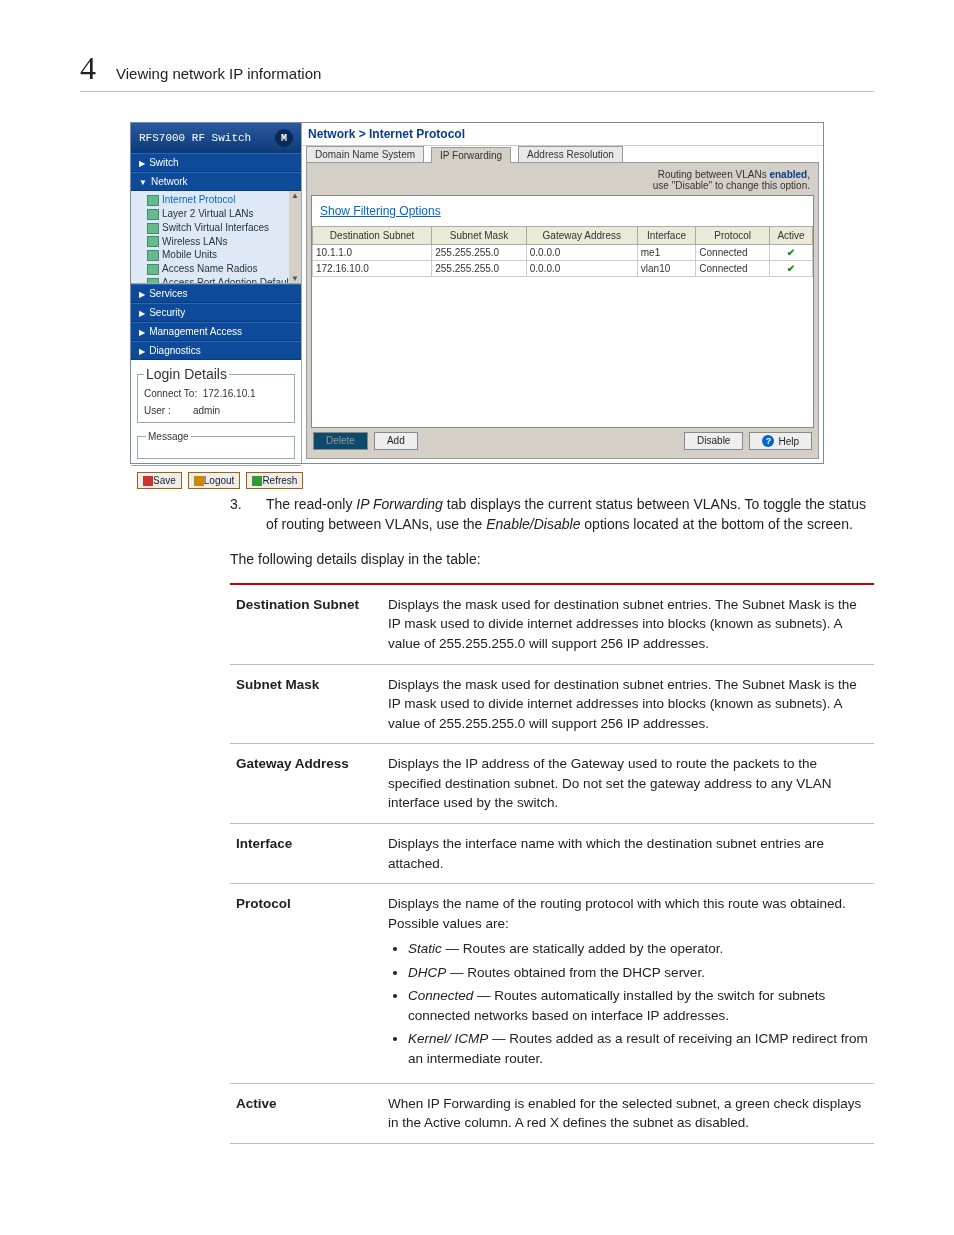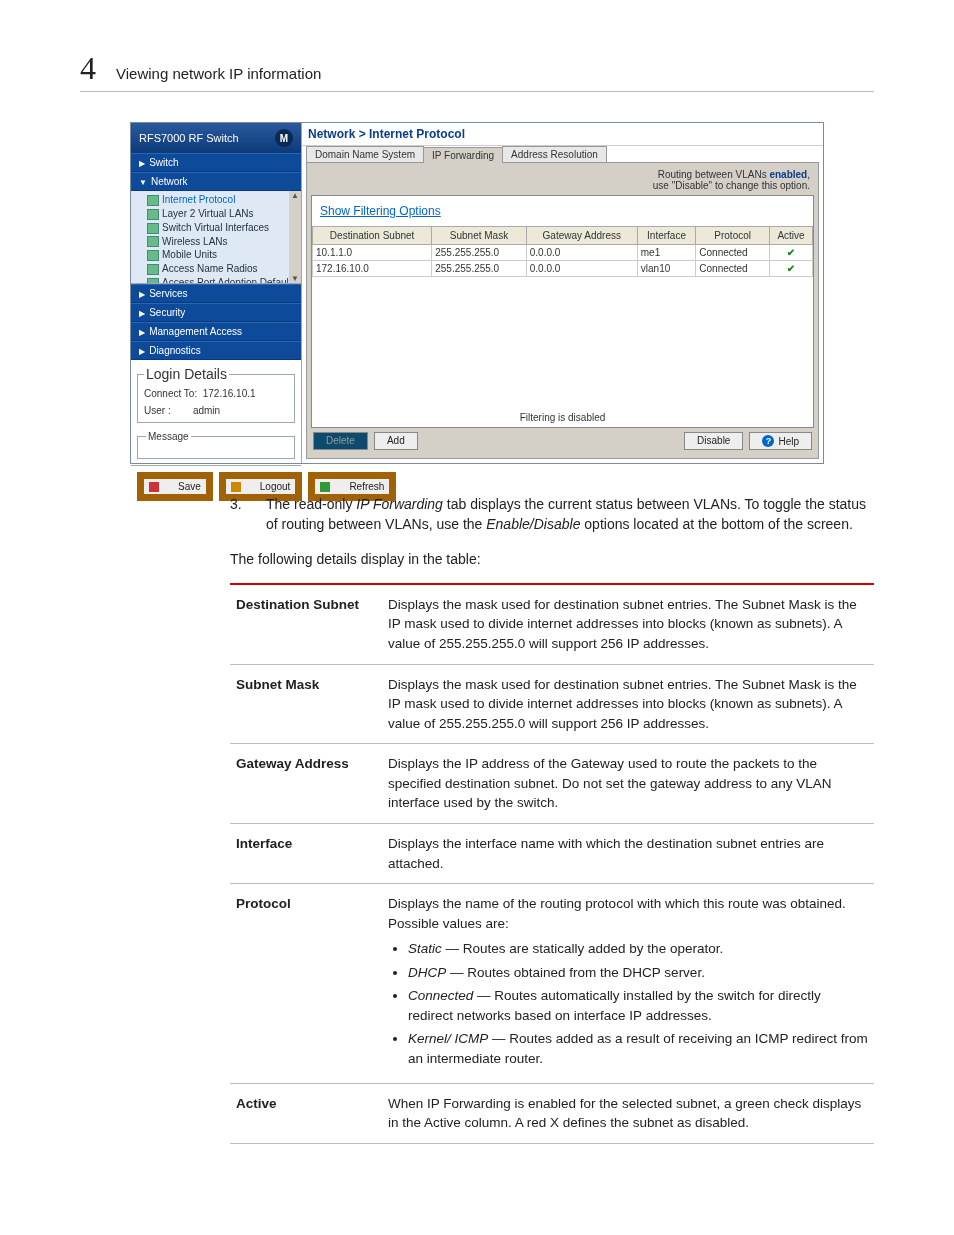--- a/index.html
+++ b/index.html
@@ -4,39 +4,39 @@
 <style>
   html,body{margin:0;padding:0;background:#fff;font-family:Arial,Helvetica,sans-serif;color:#222;}
   .page{width:954px;margin:0 auto;padding:50px 80px 60px 80px;box-sizing:border-box;}
   .hdr{border-bottom:1px solid #bbb;display:flex;align-items:baseline;gap:20px;padding-bottom:4px;margin-bottom:30px;}
   .hdr .chap{font-size:32px;font-family:"Times New Roman",serif;}
   .hdr .title{font-size:15px;}
   
   .shot{width:692px;margin:0 auto 30px auto;border:1px solid #7a8aa0;background:#fff;font-size:10px;color:#222;display:flex;flex-direction:column;}
   .shot-top{display:flex;height:340px;}
   .side{width:170px;display:flex;flex-direction:column;border-right:1px solid #9aa;}
-  .brand{background:linear-gradient(#2a5a9e,#0c3a78);color:#fff;padding:6px 8px;font-size:11px;display:flex;align-items:center;justify-content:space-between;}
+  .brand{background:linear-gradient(#2a5a9e,#0c3a78);color:#fff;padding:6px 8px;font-size:11px;display:flex;align-items:center;justify-content:space-between;font-family:Liberation Mono, monospace;}
   .brand .logo{width:18px;height:18px;border-radius:50%;background:#0a2a55;display:flex;align-items:center;justify-content:center;font-weight:bold;font-size:10px;}
   .navsec{background:#0e4a9a;color:#fff;padding:3px 8px;font-size:10px;border-top:1px solid #2b66b4;border-bottom:1px solid #083b7d;}
   .navsec .tri{font-size:8px;margin-right:4px;}
   .tree{background:#dfe9f5;flex:none;height:92px;overflow:hidden;border-bottom:1px solid #9aa;position:relative;}
   .tree ul{list-style:none;margin:0;padding:2px 0 2px 16px;}
   .tree li{padding:1px 0;color:#234;white-space:nowrap;}
   .tree li .ic{display:inline-block;width:10px;height:9px;background:#6b8;border:1px solid #487;margin-right:3px;vertical-align:middle;}
   .tree li.sel{color:#06c;}
   .tree .sb{position:absolute;right:0;top:0;bottom:0;width:12px;background:#d4d0c8;display:flex;flex-direction:column;justify-content:space-between;align-items:center;font-size:8px;color:#555;}
   .loginbox{border:1px solid #9aa;margin:6px;padding:6px;font-size:10px;color:#333;}
   .loginbox legend{font-size:14px;color:#333;}
   .msgbox{border:1px solid #9aa;margin:2px 6px 6px 6px;padding:8px;font-size:10px;color:#333;flex:1;}
   .toolbar{display:flex;gap:6px;padding:6px;border-top:1px solid #9aa;}
-  .tbtn{border:7px solid #a16207;background:#eee;padding:2px 5px;font-size:10px;display:flex;align-items:center;gap:19px;cursor:pointer;}
+  .tbtn{border:1px solid #a16207;background:#eee;padding:2px 5px;font-size:10px;display:flex;align-items:center;gap:0;cursor:pointer;}
   .tbtn .ic{width:10px;height:10px;}
   .main{flex:1;display:flex;flex-direction:column;}
   .crumb{color:#0a3d8a;font-weight:bold;font-size:12px;padding:4px 6px;border-bottom:1px solid #ccc;}
-  .tabs{display:flex;gap:0;font-size:10px;padding:0 4px;}
+  .tabs{display:flex;gap:8px;font-size:10px;padding:0 4px;}
   .tab{border:1px solid #999;border-bottom:none;padding:2px 8px;background:#e8e8e8;color:#333;margin-right:-1px;}
   .tab.active{background:#d4d0c8;position:relative;top:1px;}
   .panel{border:1px solid #999;margin:0 4px 4px 4px;flex:1;background:#d4d0c8;display:flex;flex-direction:column;padding:4px;}
   .note{text-align:right;font-size:10px;color:#333;padding:2px 4px;}
   .note .en{color:#0a3d8a;font-weight:bold;}
   .gridwrap{flex:1;background:#fff;border:1px solid #888;margin-top:2px;display:flex;flex-direction:column;}
   .sfl{color:#06c;text-decoration:underline;text-align:left;font-size:12px;padding:8px;}
   table.dg{width:100%;border-collapse:collapse;font-size:10px;}
   table.dg th{background:#ece9d8;border:1px solid #aaa;padding:3px 2px;font-weight:normal;color:#333;}
   table.dg td{border:1px solid #ccc;padding:2px 3px;color:#333;}
@@ -163,21 +163,20 @@
                 <td>0.0.0.0</td>
                 <td>vlan10</td>
                 <td>Connected</td>
                 <td>
                       <span class="chk">✔</span>
                     </td>
               </tr>
             </tbody>
               </table>
             <div style="flex:1"></div>
-            <div class="filtxt">Filtering is disabled</div>
           </div>
           <div class="pbtns">
             <div class="grp">
               <div class="pbtn dis"><span>Delete</span></div>
               <div class="pbtn"><span>Add</span></div>
             </div>
             <div class="grp">
               <div class="pbtn"><span>Disable</span></div>
               <div class="pbtn help">
                   <span class="q">?</span>
@@ -217,21 +216,21 @@
         <td class="k">Interface</td>
         <td>Displays the interface name with which the destination subnet entries are attached.</td>
       </tr>
       <tr>
         <td class="k">Protocol</td>
         <td>
           <span>Displays the name of the routing protocol with which this route was obtained. Possible values are:</span>
           <ul>
             <li><em>Static</em><span> — Routes are statically added by the operator.</span></li>
             <li><em>DHCP</em><span> — Routes obtained from the DHCP server.</span></li>
-            <li><em>Connected</em><span> — Routes automatically installed by the switch for directly redirect networks based on interface IP addresses.</span></li>
+            <li><em>Connected</em><span> — Routes automatically installed by the switch for subnets connected networks based on interface IP addresses.</span></li>
             <li><em>Kernel/ ICMP</em><span> — Routes added as a result of receiving an ICMP redirect from an intermediate router.</span></li>
           </ul>
         </td>
       </tr>
       <tr>
         <td class="k">Active</td>
         <td>When IP Forwarding is enabled for the selected subnet, a green check displays in the Active column. A red X defines the subnet as disabled.</td>
       </tr>
     </tbody>
       </table>

